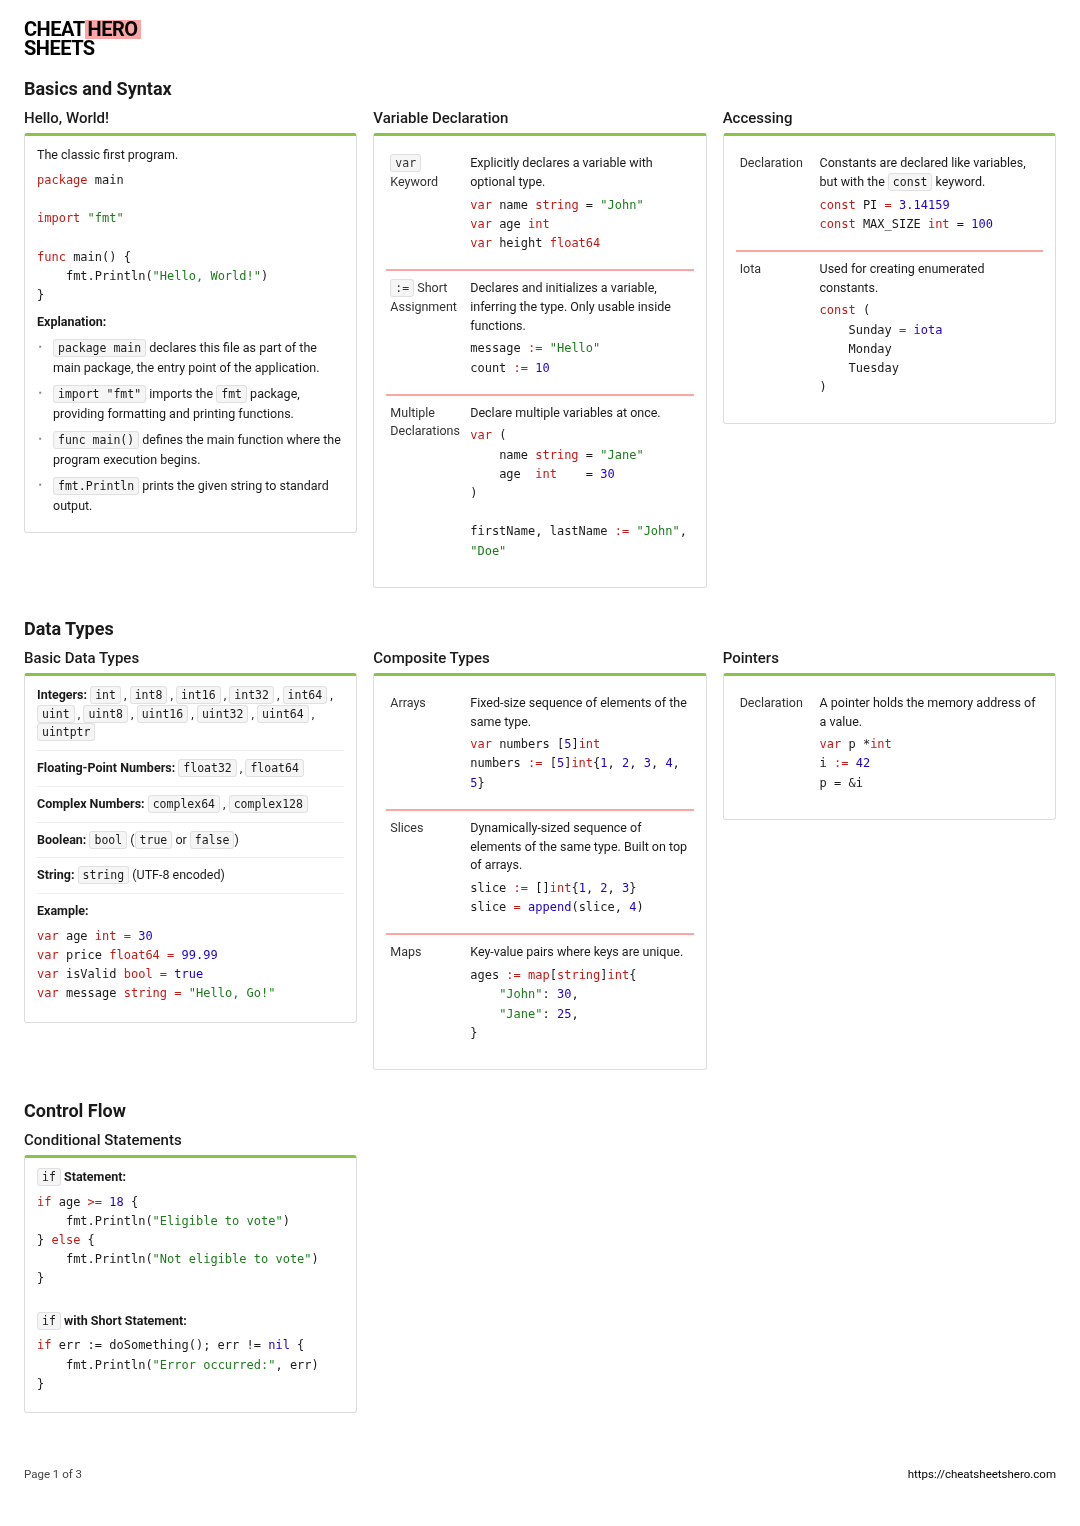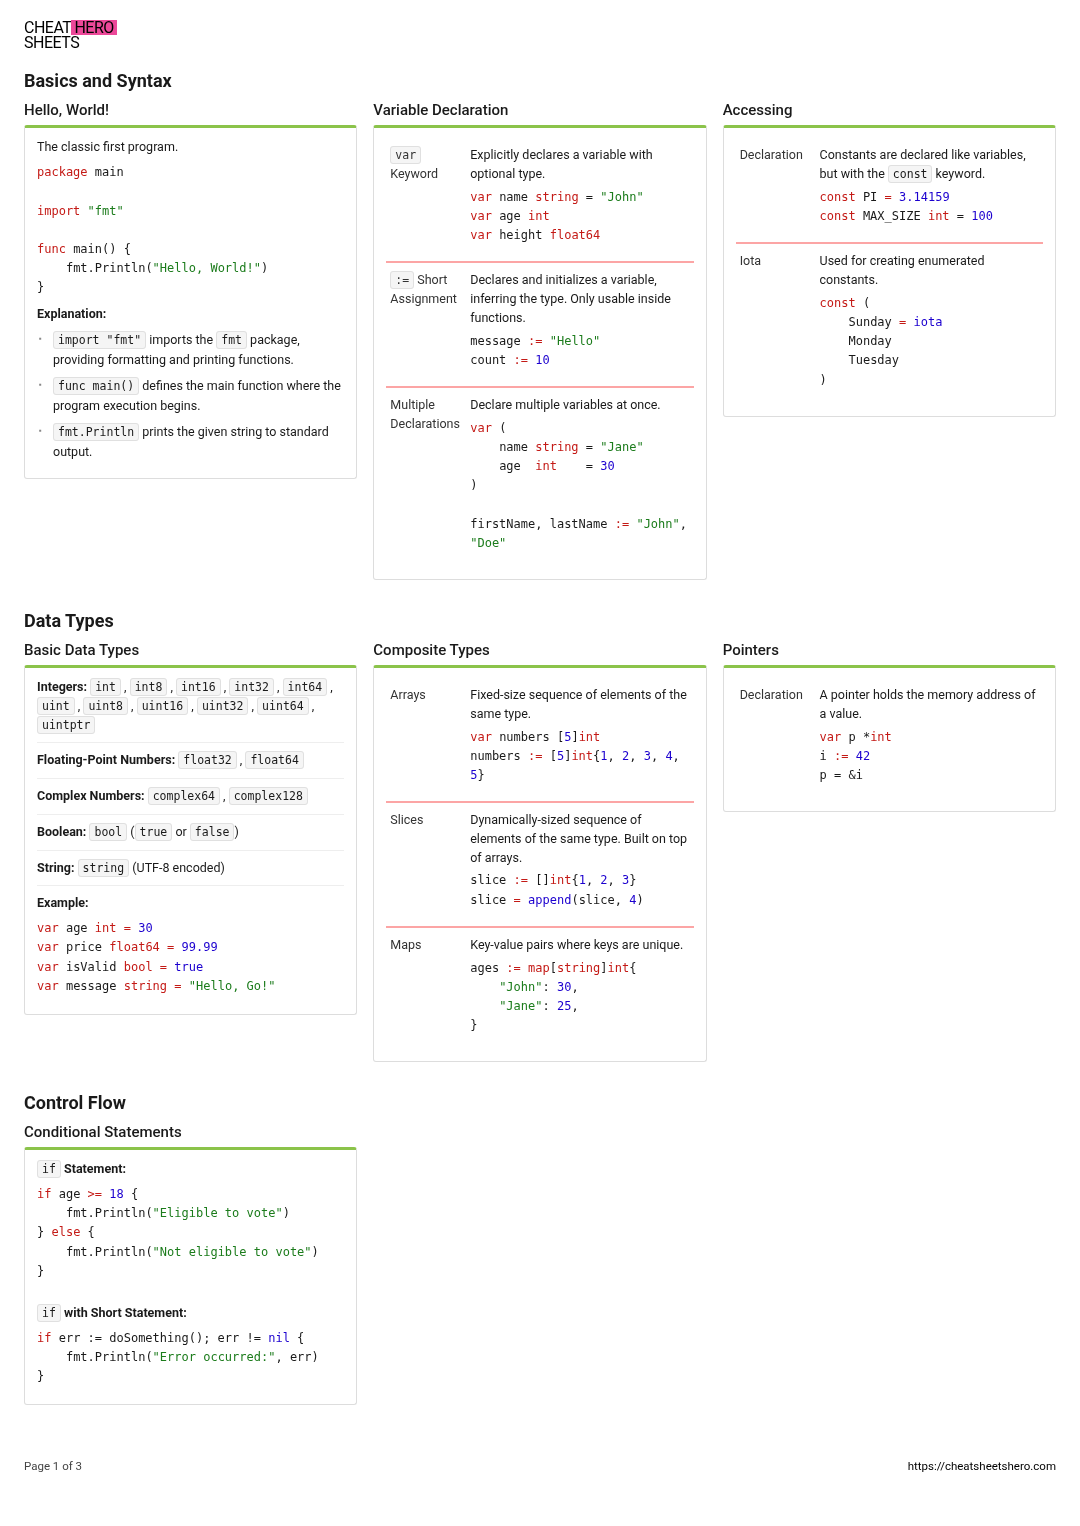--- a/index.html
+++ b/index.html
@@ -1,21 +1,21 @@
 <!DOCTYPE html>
 <html><head>
 <meta charset="utf-8">
 <style>
 * { margin:0; padding:0; box-sizing:border-box; }
 body { font-family:-apple-system,BlinkMacSystemFont,"Segoe UI",Roboto,sans-serif; font-size:13px; color:#1a1a1a; background:#fff; padding:20px 24px; width:1080px; }
 .header { display:flex; gap:16px; margin-bottom:20px; }
-.logo { display:flex; flex-direction:column; font-weight:400; font-size:16px; line-height:0.95; letter-spacing:-0.5px; }
+.logo { display:flex; flex-direction:column; font-weight:700; font-size:20px; line-height:0.95; letter-spacing:-0.5px; }
 .logo-row1 { display:flex; }
 .logo-cheat { color:#000; }
-.logo-hero { background:#ec4899; color:#000; padding:0 3px; }
+.logo-hero { background:#fca5a5; color:#000; padding:0 3px; }
 .logo-sheets { color:#000; }
 .header-text h1 { font-size:20px; font-weight:700; margin-bottom:4px; }
 .header-text p { font-size:12.5px; color:#555; line-height:1.4; }
 h2 { font-size:18px; font-weight:700; margin:16px 0 10px; }
 h3 { font-size:15px; font-weight:500; margin-bottom:6px; }
 .columns { display:flex; gap:16px; }
 .col { flex:1; min-width:0; }
 .card { border:1px solid #ddd; border-top:3px solid #8BC34A; border-radius:3px; padding:10px 12px; margin-bottom:14px; background:#fff; }
 .card p { font-size:12.5px; line-height:1.5; margin-bottom:6px; }
 .card .strong { font-weight:700; }
@@ -60,20 +60,21 @@
       <p>The classic first program.</p>
       <pre><span class="kw">package</span> main
 
 <span class="kw">import</span> <span class="str">"fmt"</span>
 
 <span class="kw">func</span> main() {
     fmt.Println(<span class="str">"Hello, World!"</span>)
 }</pre>
       <p class="strong">Explanation:</p>
       <ul>
+        <li><code>package main</code><span> declares this file as part of the main package, the entry point of the application.</span></li>
         <li><code>import "fmt"</code><span> imports the </span><code>fmt</code><span> package, providing formatting and printing functions.</span></li>
         <li><code>func main()</code><span> defines the main function where the program execution begins.</span></li>
         <li><code>fmt.Println</code><span> prints the given string to standard output.</span></li>
       </ul>
     </div>
   </div>
   <div class="col">
     <h3>Variable Declaration</h3>
     <div class="card">
       <table class="tbl">

